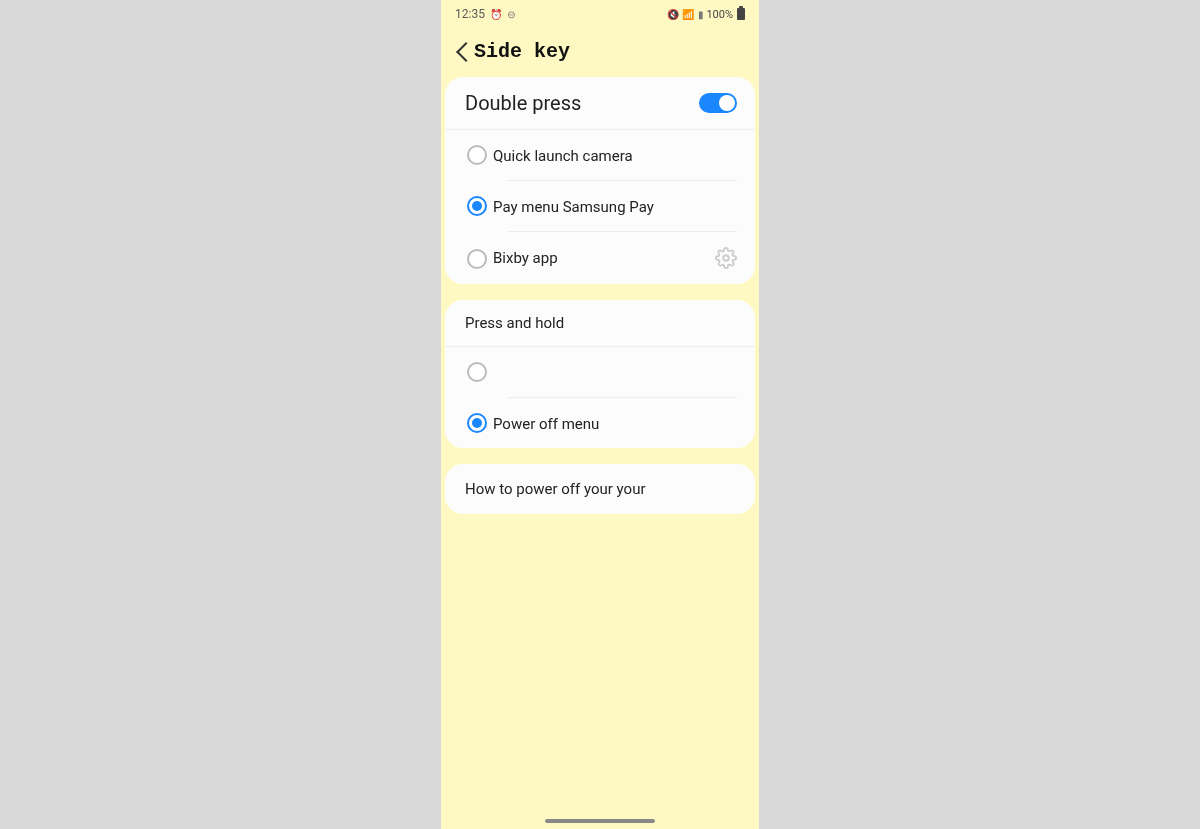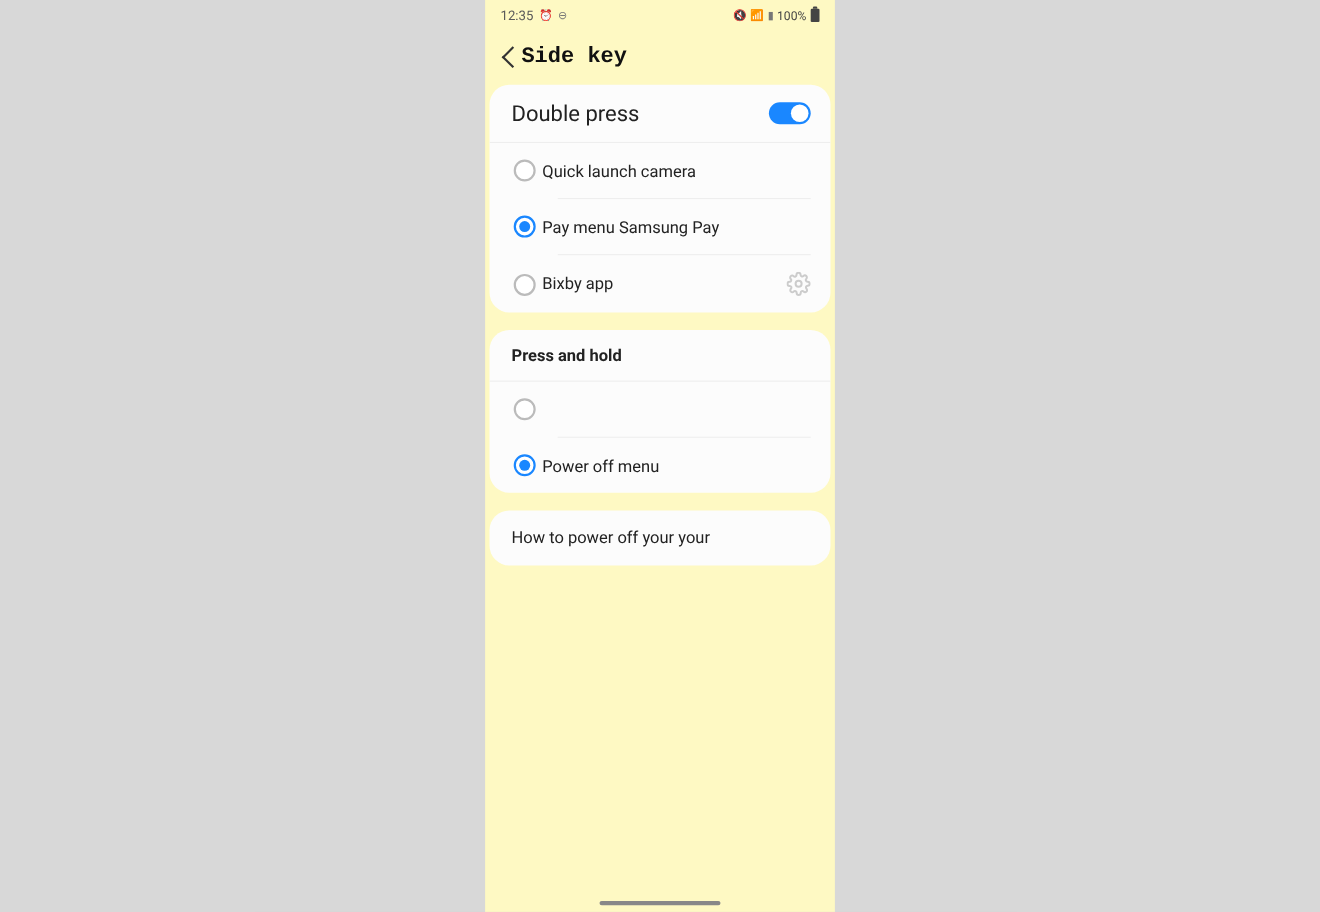--- a/index.html
+++ b/index.html
@@ -137,21 +137,20 @@
       width: 110px;
       height: 4px;
       background: #888;
       border-radius: 2px;
     }
     .section-title-plain {
         padding: 14px 18px 14px 20px;
         font-size: 15px;
         color: #222;
         border-bottom: 1px solid #eee;
-        font-weight: bold;
     }
     .status-icon { font-size: 10px; color: #777;}
     .battery-text { font-size: 11px; color: #444;}
     .battery-icon { display:inline-block; width:8px; height:12px; background:#444; border-radius:1px; position:relative; margin-left:1px;}
     .battery-icon::before{content:"";position:absolute;top:-2px;left:2px;width:4px;height:2px;background:#444;border-radius:1px 1px 0 0;}
   </style>
 </head>
 <body>
 
 <div class="phone">

